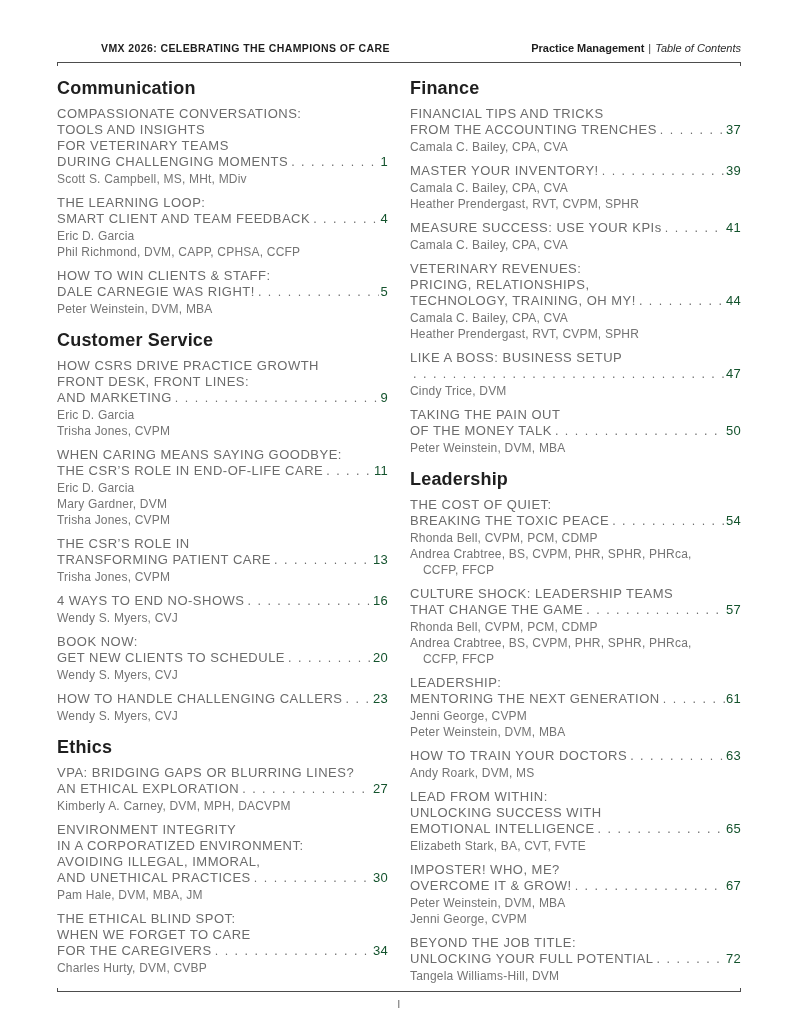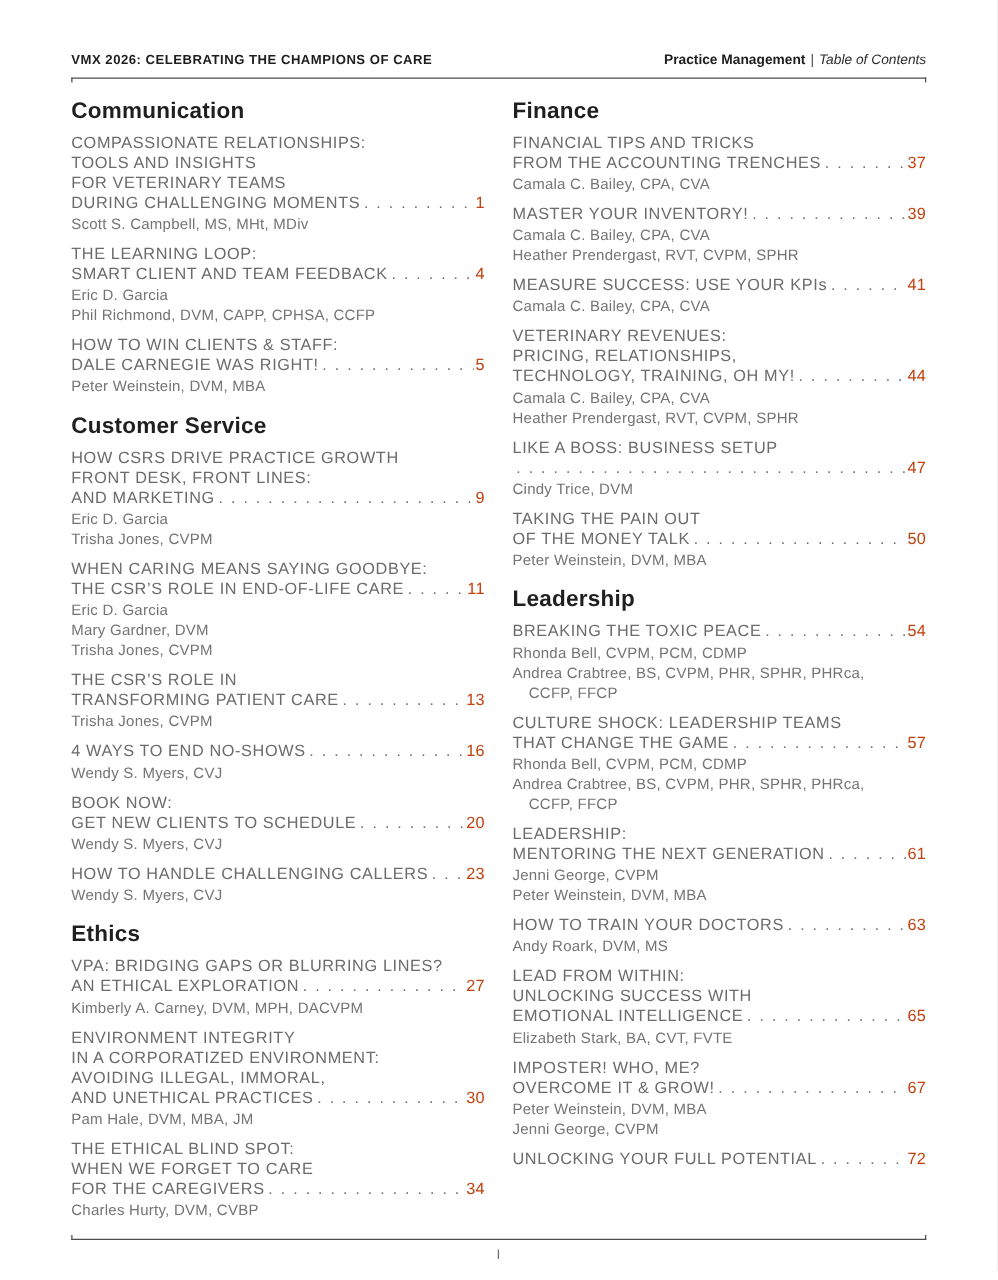--- a/index.html
+++ b/index.html
@@ -8,21 +8,21 @@
     width: 798px; height: 1024px;
     margin: 0 auto;
     background: #ffffff;
     font-family: "Liberation Sans", sans-serif;
     overflow: hidden;
     box-sizing: border-box;
   }
   .inner { position: absolute; left: 57px; right: 57px; top: 42px; }
 
   
-  .hdr { display: flex; justify-content: space-between; align-items: flex-end; }
+  .hdr { display: flex; justify-content: space-between; align-items: flex-end; margin-left: 44px; }
   .hdr-left {
     font-size: 10.5px; font-weight: 700; letter-spacing: 0.4px;
     color: #1e1e1e; white-space: nowrap;
   }
   .hdr-right { font-size: 11px; color: #1e1e1e; white-space: nowrap; }
   .hdr-right .b { font-weight: 700; }
   .hdr-right .sep { font-weight: 300; color: #444; padding: 0 4px; }
   .hdr-right .i { font-style: italic; font-weight: 400; color: #2a2a2a; }
   .rule { position: relative; height: 1px; background: #4d4d4d; margin-top: 8px; }
   .rule::before, .rule::after {
@@ -45,21 +45,21 @@
   .title {
     color: #6b6b6b; font-size: 13px; line-height: 16px;
     font-weight: 400; letter-spacing: 0.5px;
   }
   .tl-line { display: flex; align-items: baseline; }
   .tl-text { white-space: nowrap; }
   .dots {
     flex: 1 1 auto; min-width: 8px; overflow: hidden; white-space: nowrap;
     color: #6f6f6f; font-size: 12.5px; letter-spacing: 1.5px; margin: 0 1px 0 3px;
   }
-  .page-num { white-space: nowrap; color: #c2410c; letter-spacing: 0.3px; text-align: right; }
+  .page-num { white-space: nowrap; color: #14532d; letter-spacing: 0.3px; text-align: right; }
   .authors { margin-top: 1px; }
   .author {
     color: #747474; font-size: 12px; line-height: 16px; letter-spacing: 0.2px;
     padding-left: 13px; text-indent: -13px; max-width: 270px;
   }
 
   
   .footer { position: absolute; left: 57px; right: 57px; bottom: 14px; }
   .folio {
     text-align: center; color: #6f6f6f; font-size: 11px;
@@ -79,21 +79,21 @@
     </div>
     <div class="rule"></div>
 
     <div class="cols">
       <div class="col">
   <section class="toc-section">
     <h2 class="sec-title">Communication</h2>
     <div class="entries">
   <div class="entry">
     <div class="title">
-      <div>COMPASSIONATE RELATIONSHIPS:</div>
+      <div>COMPASSIONATE CONVERSATIONS:</div>
                   <div>TOOLS AND INSIGHTS</div>
                   <div>FOR VETERINARY TEAMS</div>
                   <div class="tl-line">
         <span class="tl-text">DURING CHALLENGING MOMENTS</span>
         <span class="dots">. . . . . . . . . . . . . . . . . . . . . . . . . . . . . . . . . . . . . . . . . . . . . . . . . . . . . . . . . . . . </span>
         <span class="page-num">1</span>
       </div>
     </div>
     <div class="authors">
                   <div class="author">Scott S. Campbell, MS, MHt, MDiv</div>
@@ -360,20 +360,21 @@
                 </div>
   </div>
 </div>
   </section>
 
   <section class="toc-section">
     <h2 class="sec-title">Leadership</h2>
     <div class="entries">
   <div class="entry">
     <div class="title">
+      <div>THE COST OF QUIET:</div>
                   <div class="tl-line">
         <span class="tl-text">BREAKING THE TOXIC PEACE</span>
         <span class="dots">. . . . . . . . . . . . . . . . . . . . . . . . . . . . . . . . . . . . . . . . . . . . . . . . . . . . . . . . . . . . </span>
         <span class="page-num">54</span>
       </div>
     </div>
     <div class="authors">
                   <div class="author">Rhonda Bell, CVPM, PCM, CDMP</div>
                   <div class="author">Andrea Crabtree, BS, CVPM, PHR, SPHR, PHRca, CCFP, FFCP</div>
                 </div>
@@ -447,26 +448,30 @@
       </div>
     </div>
     <div class="authors">
                   <div class="author">Peter Weinstein, DVM, MBA</div>
                   <div class="author">Jenni George, CVPM</div>
                 </div>
   </div>
 
   <div class="entry">
     <div class="title">
+      <div>BEYOND THE JOB TITLE:</div>
                   <div class="tl-line">
         <span class="tl-text">UNLOCKING YOUR FULL POTENTIAL</span>
         <span class="dots">. . . . . . . . . . . . . . . . . . . . . . . . . . . . . . . . . . . . . . . . . . . . . . . . . . . . . . . . . . . . </span>
         <span class="page-num">72</span>
       </div>
     </div>
+    <div class="authors">
+                  <div class="author">Tangela Williams-Hill, DVM</div>
+                </div>
   </div>
 </div>
   </section>
 </div>
     </div>
   </div>
 
   <div class="footer">
     <div class="rule up" style="margin-top:0;"></div>
     <div class="folio">I</div>

